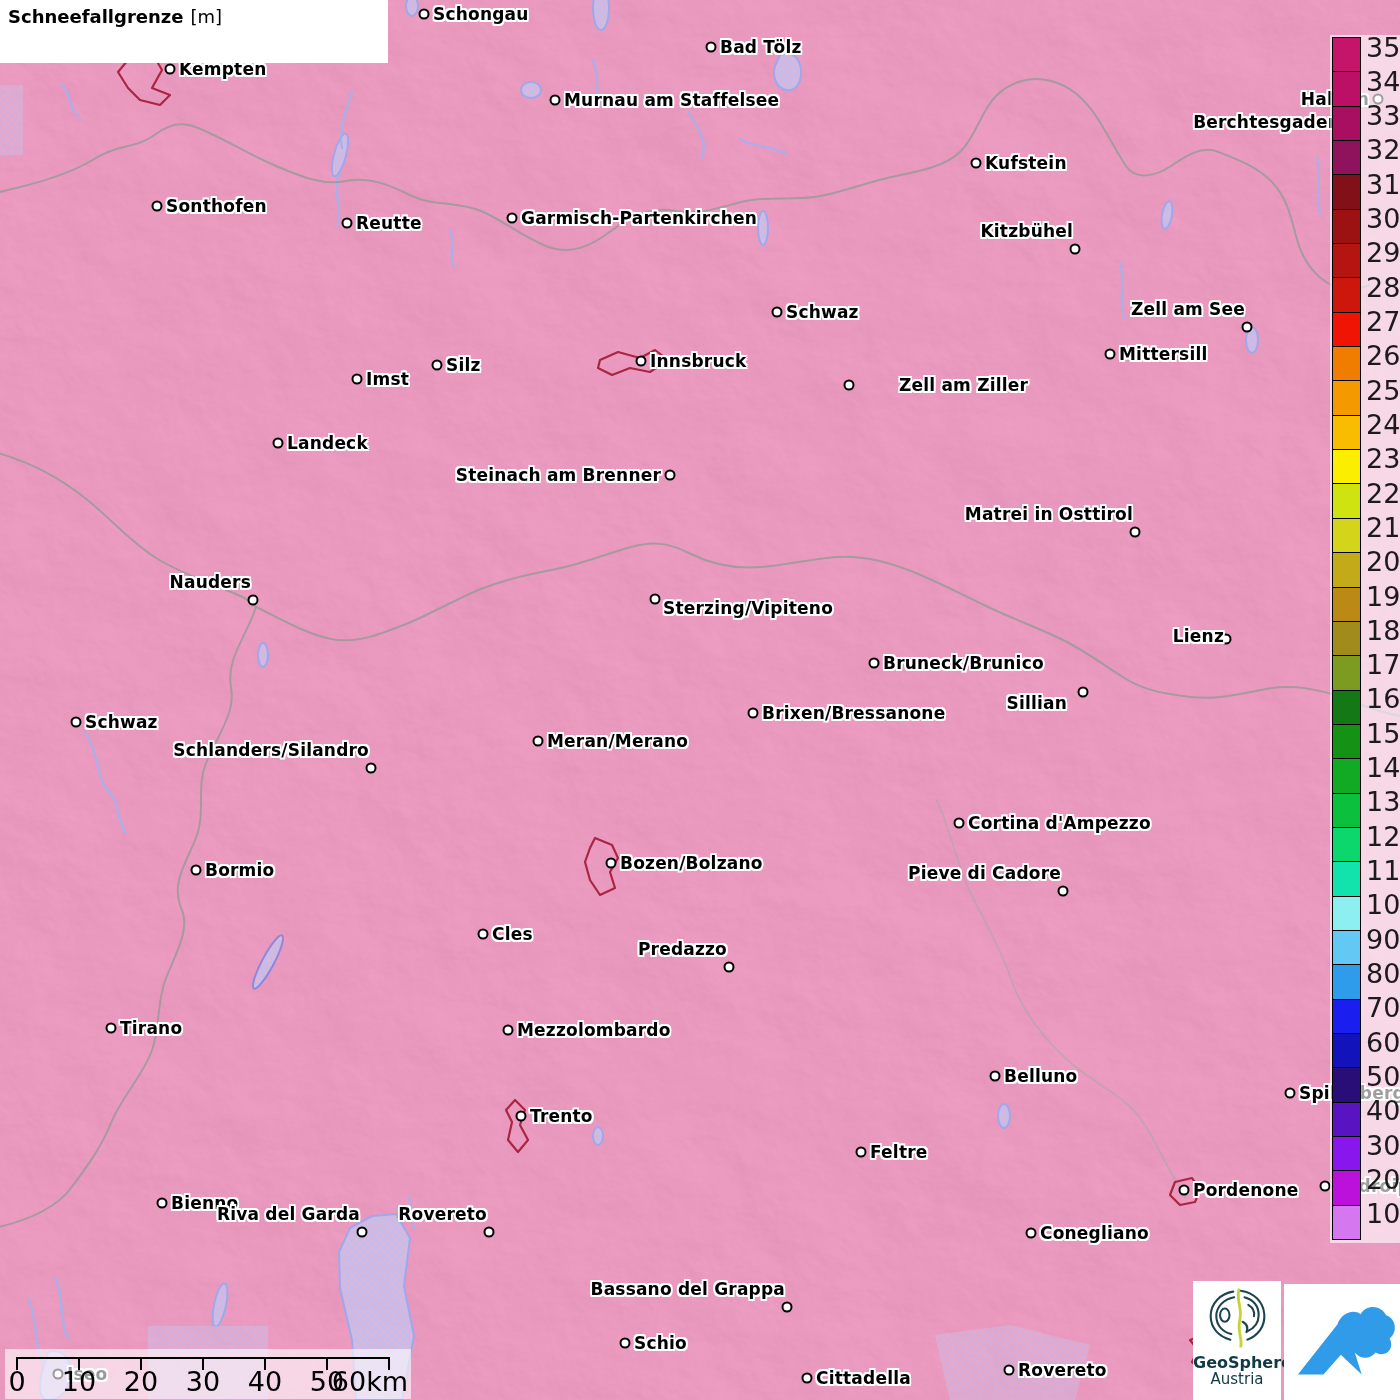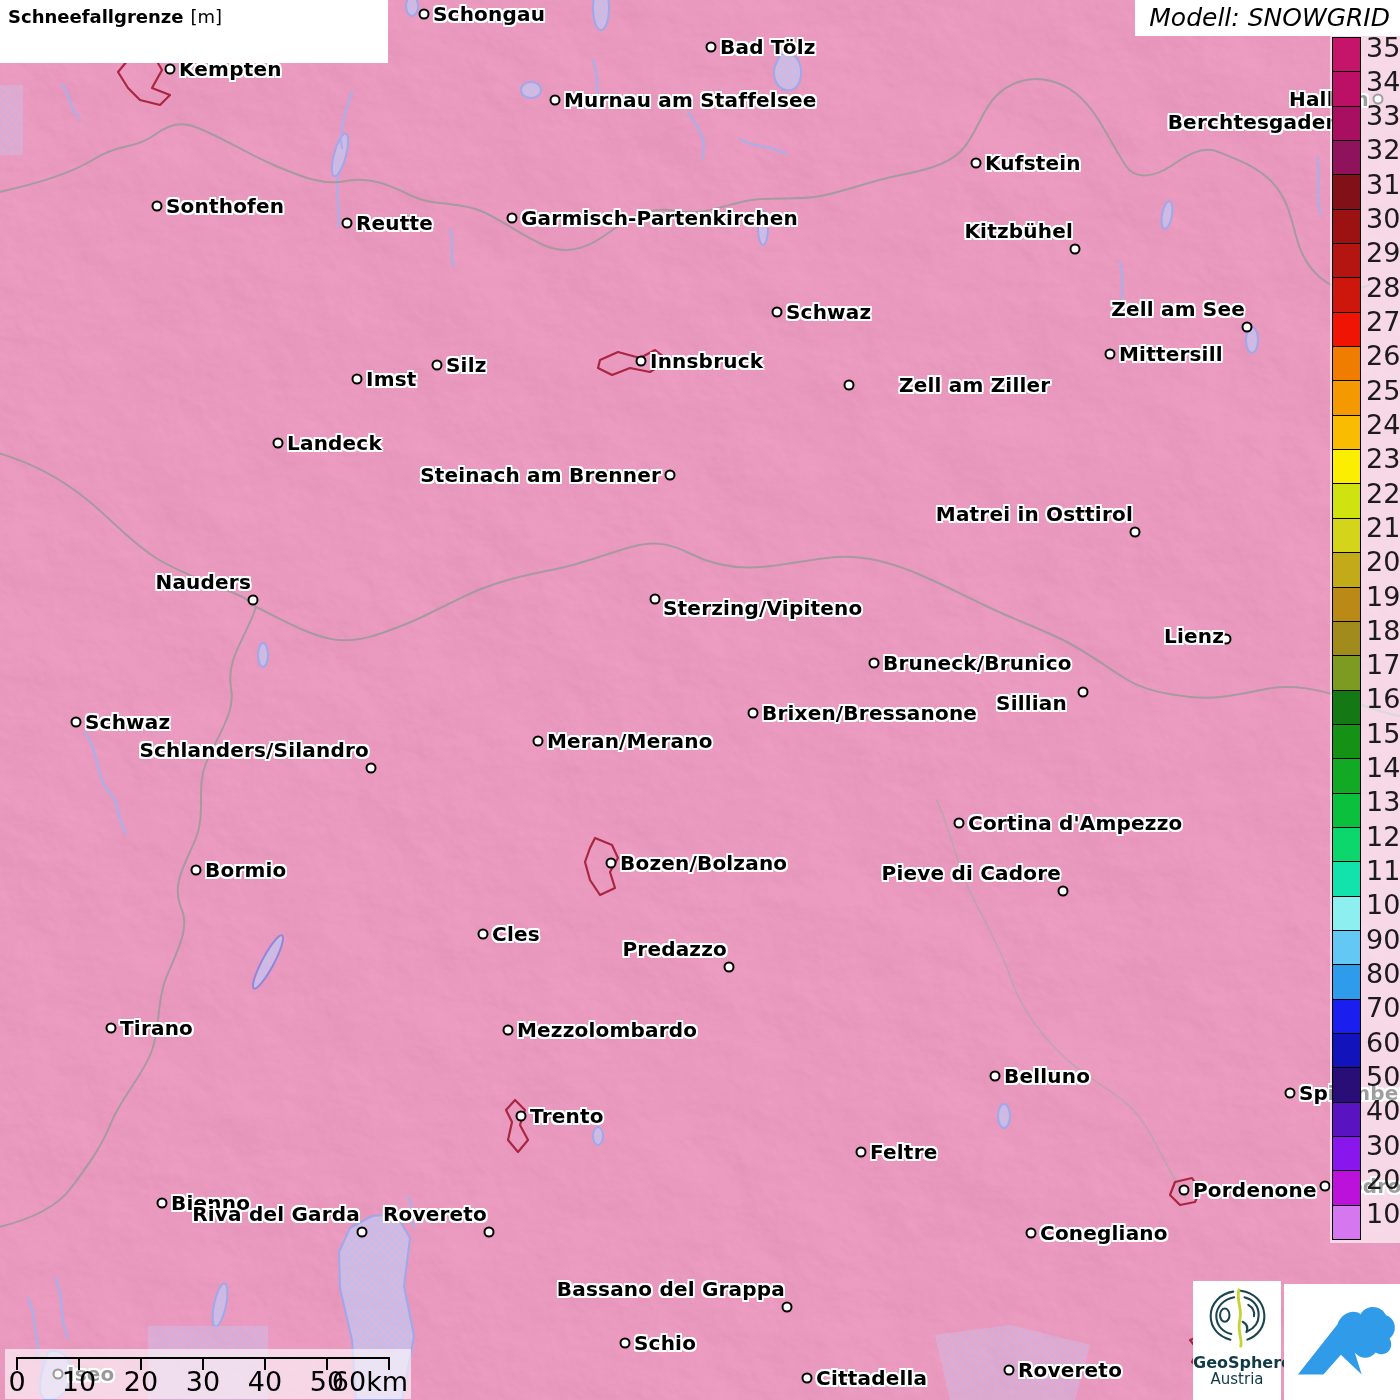--- a/index.html
+++ b/index.html
@@ -3,21 +3,21 @@
 <meta charset="utf-8">
 <style>
   html,body{margin:0;padding:0;background:#333;}
   #stage{position:relative;width:1400px;height:1400px;overflow:hidden;
          background:#DB1C73;font-family:"DejaVu Sans",sans-serif;}
   #terrain-svg{position:absolute;left:0;top:0;z-index:1;pointer-events:none;}
   
   #cities{position:absolute;left:0;top:0;width:100%;height:100%;z-index:10;}
   .dot{position:absolute;width:7px;height:7px;background:#fff;border:2.6px solid #000;
        border-radius:50%;transform:translate(-50%,-50%);}
-  .clabel{position:absolute;font-size:20px;font-weight:bold;color:#000;line-height:20px;
+  .clabel{position:absolute;font-size:17px;font-weight:bold;color:#000;line-height:20px;
        white-space:nowrap;letter-spacing:0.2px;
        text-shadow:-1.6px -1.6px 0 #fff,1.6px -1.6px 0 #fff,-1.6px 1.6px 0 #fff,1.6px 1.6px 0 #fff,
                    0 -1.8px 0 #fff,0 1.8px 0 #fff,-1.8px 0 0 #fff,1.8px 0 0 #fff;}
   
   .panel{position:absolute;box-sizing:border-box;}
   #title-box{left:0;top:0;width:388px;height:63px;background:#fff;z-index:30;padding:1px 8px;}
   .t1{font-size:18px;font-weight:bold;line-height:31px;color:#000;white-space:nowrap;}
   .t1 .unit{font-weight:normal;margin-left:7px;}
   .t2{font-size:25px;font-style:italic;line-height:28px;color:#000;white-space:nowrap;}
   #model-box{right:0;top:0;height:36px;background:#fff;z-index:30;padding:2px 10px 2px 14px;
@@ -236,23 +236,20 @@
       <div class="dot" style="left: 58px; top: 1374px;"></div>
       <div class="clabel" style="left: 67px; top: 1364px;">Iseo</div>
     </div>
 
   <div id="title-box" class="panel">
     <div class="t1">
       <span>Schneefallgrenze</span><span class="unit">[m]</span>
     </div>
   </div>
 
-  <div id="model-box" class="panel">
-    <span>Modell: SNOWGRID</span>
-  </div>
 
   <div id="cbar" class="panel">
     <div id="cb-bar">
         <div class="cb-cell" style="background: rgb(197, 21, 107);"></div>
         <div class="cb-cell" style="background: rgb(187, 16, 101);"></div>
         <div class="cb-cell" style="background: rgb(168, 15, 96);"></div>
         <div class="cb-cell" style="background: rgb(142, 18, 92);"></div>
         <div class="cb-cell" style="background: rgb(130, 16, 24);"></div>
         <div class="cb-cell" style="background: rgb(156, 18, 18);"></div>
         <div class="cb-cell" style="background: rgb(180, 21, 16);"></div>

